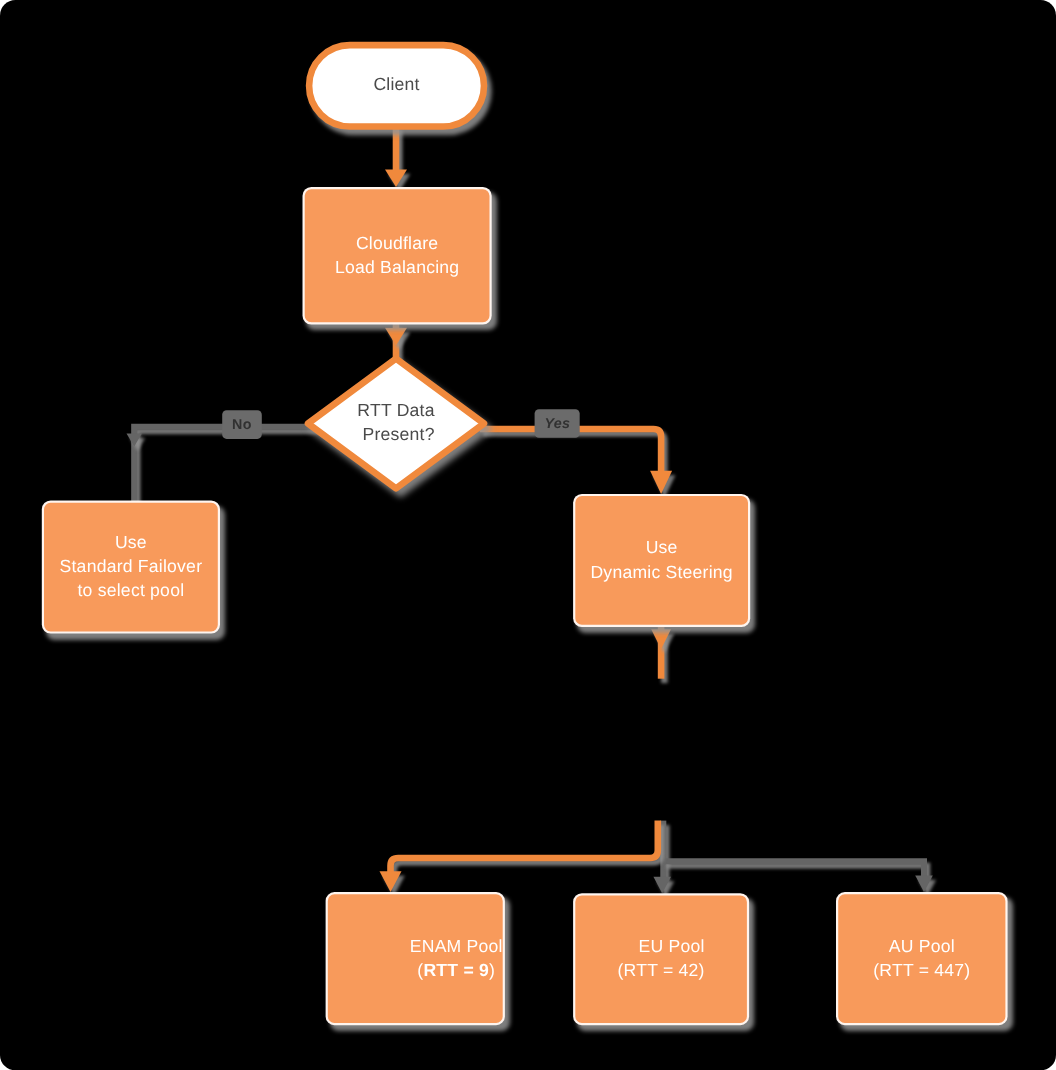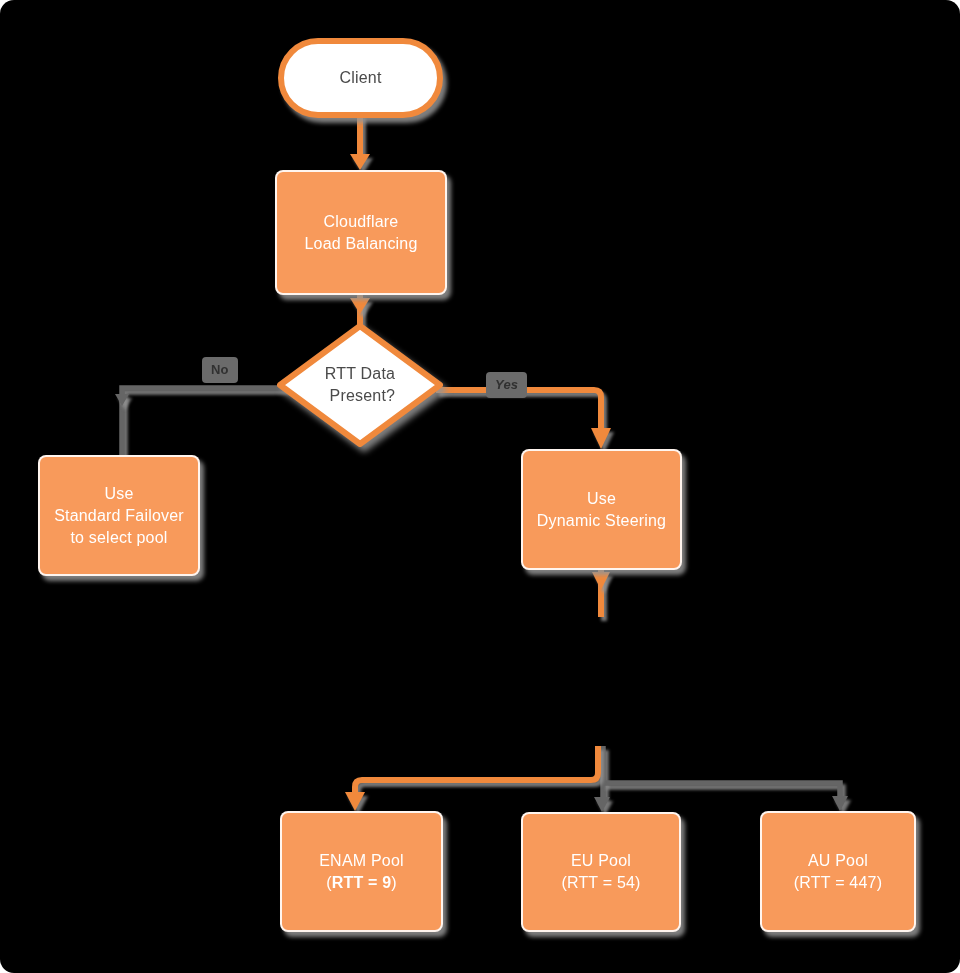--- a/index.html
+++ b/index.html
@@ -90,24 +90,24 @@
     letter-spacing: 0.2px;
   }
 
   
   #node-client   { left: 278px; top: 38px;  width: 165px; height: 80px; }
   #node-lb       { left: 275px; top: 170px; width: 172px; height: 125px; }
   #node-rtt      { left: 276px; top: 322px; width: 168px; height: 126px; }
   #node-failover { left: 38px;  top: 455px; width: 162px; height: 121px; }
   #node-steering { left: 521px; top: 449px; width: 161px; height: 121px; }
   #node-select   { left: 508px; top: 612px; width: 184px; height: 139px; }
-  #node-enam     { left: 280px; top: 811px; width: 163px; height: 121px; }
-  #node-eu       { left: 521px; top: 812px; width: 160px; height: 120px; }
+  #node-enam     { left: 296px; top: 811px; width: 163px; height: 121px; justify-content: flex-end; }
+  #node-eu       { left: 521px; top: 812px; width: 160px; height: 120px; text-align: right; }
   #node-au       { left: 760px; top: 811px; width: 156px; height: 121px; }
-  #label-no  { left: 202px; top: 357px; }
+  #label-no  { left: 202px; top: 373px; }
   #label-yes { left: 486px; top: 372px; font-style: italic; }
 </style>
 </head>
 <body>
 
 <div class="canvas">
 
   <svg class="edges" viewBox="0 0 960 973" xmlns="http://www.w3.org/2000/svg">
 
     <path class="edge gray" d="M287 388 L122 388 L122 457"></path>
@@ -161,21 +161,21 @@
   <div class="node rect" id="node-enam">
     <span class="node-label">
       <span>ENAM Pool</span>
       <span class="rtt-line"><span>(</span><span class="bold">RTT = 9</span><span>)</span></span>
     </span>
   </div>
 
   <div class="node rect" id="node-eu">
     <span class="node-label">
       <span>EU Pool</span>
-      <span class="rtt-line"><span>(</span><span>RTT = 54</span><span>)</span></span>
+      <span class="rtt-line"><span>(</span><span>RTT = 42</span><span>)</span></span>
     </span>
   </div>
 
   <div class="node rect" id="node-au">
     <span class="node-label">
       <span>AU Pool</span>
       <span class="rtt-line"><span>(</span><span>RTT = 447</span><span>)</span></span>
     </span>
   </div>
 

